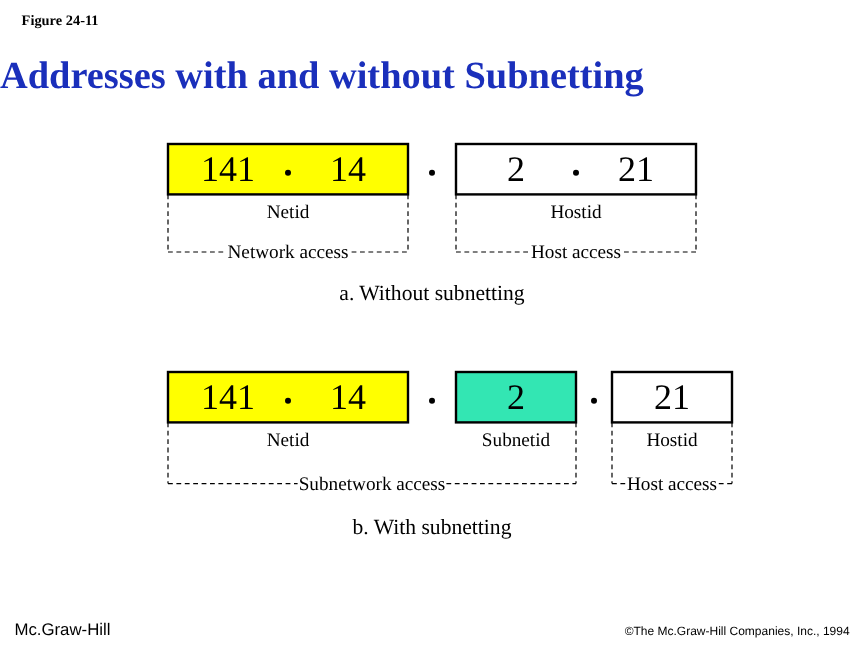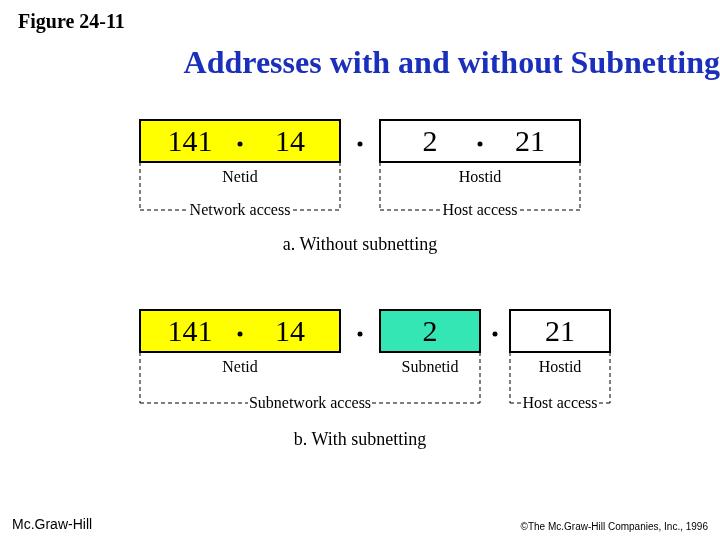--- a/index.html
+++ b/index.html
@@ -10,28 +10,28 @@
     background: #fff;
     font-family: "Times New Roman", Times, serif;
     color: #000;
     position: relative;
   }
   .fig-label {
     position: absolute;
     top: 10px;
     left: 18px;
     font-weight: bold;
-    font-size: 20px;
+    font-size: 12px;
   }
   .title {
     position: absolute;
     top: 44px;
     left: 0;
     right: 0;
-    text-align: right;
+    text-align: left;
     font-size: 32px;
     font-weight: bold;
     color: #1a2fbb;
   }
   .diagram-area {
     position: absolute;
     top: 100px;
     left: 0;
     right: 0;
     text-align: center;
@@ -139,13 +139,13 @@
     <line x1="430" y1="303" x2="441" y2="303"></line>
     <line x1="519" y1="303" x2="530" y2="303"></line>
   </g>
   <text class="svg-serif label-sm" x="480" y="308" text-anchor="middle">Host access</text>
 
   <text class="svg-serif caption" x="280" y="345" text-anchor="middle">b. With subnetting</text>
 </svg>
 </div>
 
 <div class="footer-left">Mc.Graw-Hill</div>
-<div class="footer-right">©The Mc.Graw-Hill Companies, Inc., 1996</div>
+<div class="footer-right">©The Mc.Graw-Hill Companies, Inc., 1994</div>
 
 </body></html>

